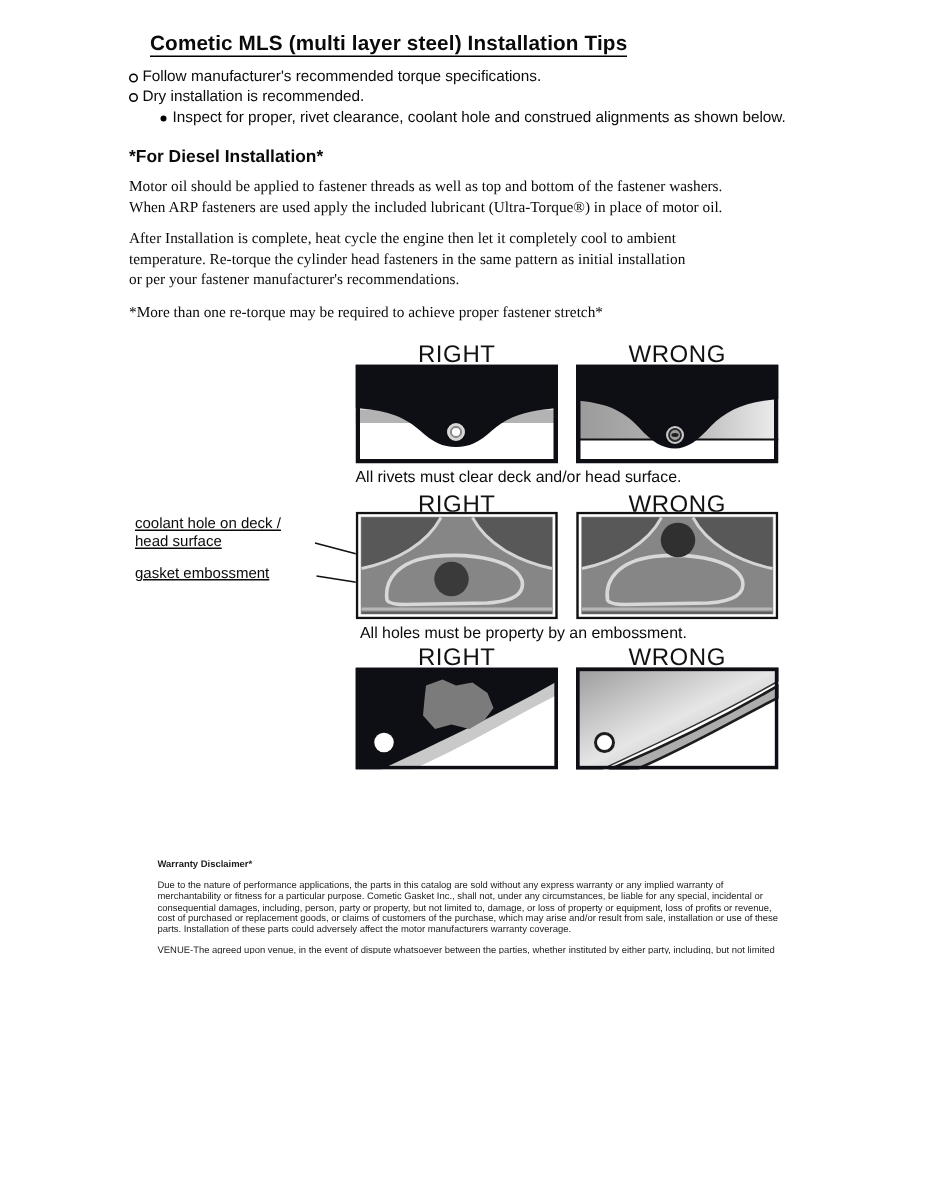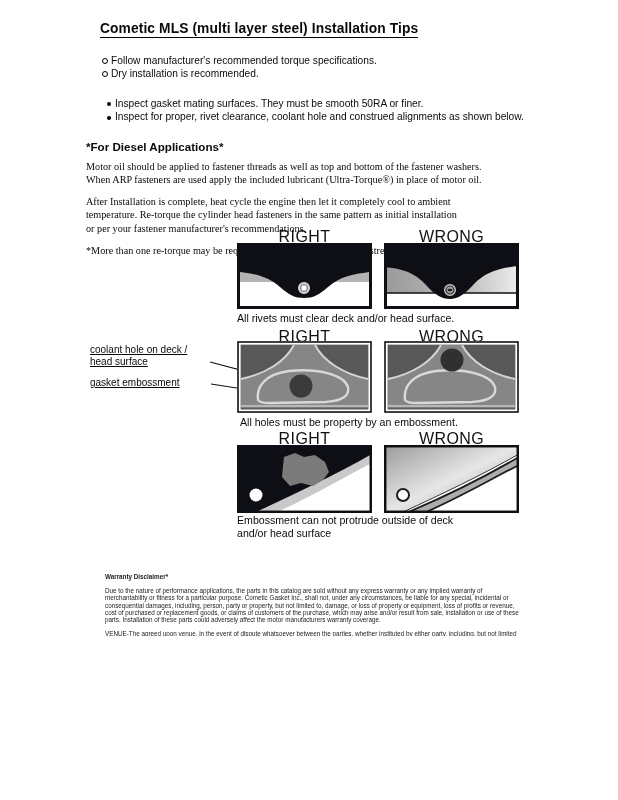--- a/index.html
+++ b/index.html
@@ -2,21 +2,21 @@
 <html><head>
 <meta charset="utf-8">
 <style>
   html,body{margin:0;padding:0;background:#ffffff;}
   .page{position:relative;width:618px;height:636px;background:#ffffff;overflow:hidden;
         font-family:"Liberation Sans","DejaVu Sans",sans-serif;color:#0a0a0a;}
   
   .content{position:absolute;left:86px;top:16px;width:455px;font-size:10.2px;line-height:13.6px;}
   .title-wrap{margin:6px 0 7px 14px;}
   .title{display:inline-block;font-size:13.8px;font-weight:bold;border-bottom:1.6px solid #000;padding-bottom:1px;letter-spacing:0.1px;}
-  ul.blist{list-style:none;margin:16px;padding:0;}
+  ul.blist{list-style:none;margin:0;padding:0;}
   ul.blist li{position:relative;padding-left:9px;white-space:nowrap;}
   ul.main-b li::before{content:"";position:absolute;left:0;top:4.2px;width:4px;height:4px;border:1px solid #000;border-radius:50%;}
   ul.sub-b{margin-left:20px;}
   ul.sub-b li::before{content:"";position:absolute;left:1px;top:5.2px;width:4px;height:4px;background:#000;border-radius:50%;}
   .diesel-heading{font-weight:bold;font-size:11.6px;margin:13px 0 6px 0;}
   p.para{margin:0 0 8px 0;white-space:pre-line;font-family:Liberation Serif, serif;}
   
   .dlabel{position:absolute;width:135px;text-align:center;font-size:16px;letter-spacing:0.4px;color:#111;}
   .panel{position:absolute;display:block;}
   .caption{position:absolute;font-size:10.6px;line-height:13px;color:#0a0a0a;white-space:pre-line;}
@@ -35,25 +35,24 @@
 
   <div class="content">
     <div class="title-wrap">
       <span class="title">Cometic MLS (multi layer steel) Installation Tips</span>
     </div>
     <ul class="blist main-b">
         <li>Follow manufacturer's recommended torque specifications.</li>
         <li>Dry installation is recommended.</li>
       </ul>
     <ul class="blist sub-b">
-        <li>Inspect gasket mating surfaces.  They must be smooth 50RA or finer.</li>
         <li>Inspect for proper, rivet clearance, coolant hole and construed alignments as shown below.</li>
       </ul>
 
-    <div class="diesel-heading">*For Diesel Applications*</div>
+    <div class="diesel-heading">*For Diesel Installation*</div>
     <p class="para">Motor oil should be applied to fastener threads as well as top and bottom of the fastener washers.
 When ARP fasteners are used apply the included lubricant (Ultra-Torque®) in place of motor oil.</p>
     <p class="para">After Installation is complete, heat cycle the engine then let it completely cool to ambient
 temperature. Re-torque the cylinder head fasteners in the same pattern as initial installation
 or per your fastener manufacturer's recommendations.</p>
     <p class="para">*More than one re-torque may be required to achieve proper fastener stretch*</p>
   </div>
 
   <div class="dlabel" style="left:237px;top:228px">RIGHT</div>
   <div class="dlabel" style="left:384px;top:228px">WRONG</div>
@@ -149,22 +148,20 @@
           <stop offset="1" stop-color="#9e9e9e"></stop>
       </linearGradient>
     </defs>
     <rect x="0" y="0" width="135" height="68" fill="#ffffff"></rect>
     <path d="M0,0 H135 V9 C96,31 60,48 17,68 L0,68 Z" fill="url(#g3)" stroke="#333333" stroke-width="1"></path>
     <path d="M135,12 C97,34 63,51 22,68 L40,68 C79,51 107,34 135,20 Z" fill="#adadad" stroke="#1d1d1d" stroke-width="1.8"></path>
     <circle cx="19" cy="50" r="6" fill="#ffffff" stroke="#1d1d1d" stroke-width="2"></circle>
     <rect x="1.2" y="1.2" width="132.6" height="65.6" fill="none" stroke="#0e0e15" stroke-width="2.5"></rect>
   </svg>
 
-  <div class="caption" style="left:237px;top:514px">Embossment can not protrude outside of deck
-and/or head surface</div>
 
   <div class="disclaimer">
     <p class="dhead">Warranty Disclaimer*</p>
     <div>
         <p>Due to the nature of performance applications, the parts in this catalog are sold without any express warranty or any implied warranty of merchantability or fitness for a particular purpose.  Cometic Gasket Inc., shall not, under any circumstances, be liable for any special, incidental or consequential damages, including, person, party or property, but not limited to, damage, or loss of property or equipment, loss of profits or revenue, cost of purchased or replacement goods, or claims of customers of the purchase, which may arise and/or result from sale, installation or use of these parts.  Installation of these parts could adversely affect the motor manufacturers warranty coverage.</p>
         <p>VENUE-The agreed upon venue, in the event of dispute whatsoever between the parties, whether instituted by either party, including, but not limited to, contract terms, payment terms, delivery, type, defects, sufficiency of product, shall be the Court of Common Pleas, Lake County, Ohio or the Painesville Municipal Court, Lake County, Ohio, depending on the amount in controversy.
 This agreement shall be governed by and construed under the laws of the State of Ohio.</p>
         <p>All prices and terms are subject to change without notice.</p>
         <p>Terms COD- Secured with a completed dealer/jobber application on File, COD-Company check with a current credit card number on file.  Open accounts may be established by well rated firms.  A credit application is available upon request.  Open accounts are due payable Net 30 days from date of invoice.  No statement will be sent.  If an account becomes 60 or more days past due, it is subject to being placed on credit hold.  No orders will be shipped or new orders accepted until past due balance is paid.  If an account becomes 90 or more days past due, it is subject to being placed for collections.  All costs of collection are the responsibility of the customer, including attorney fees, court costs, and other expenses of litigation.</p>
         <p>Returns- Authorized (RGA) must be obtained in advance on all returns.  A packing slip or invoice number must accompany the merchandise.  No returns after 30 days from invoice date.  All returns are subject to a 25% restocking charge.  All custom designed and custom manufactured gaskets are non-returnable.</p>

